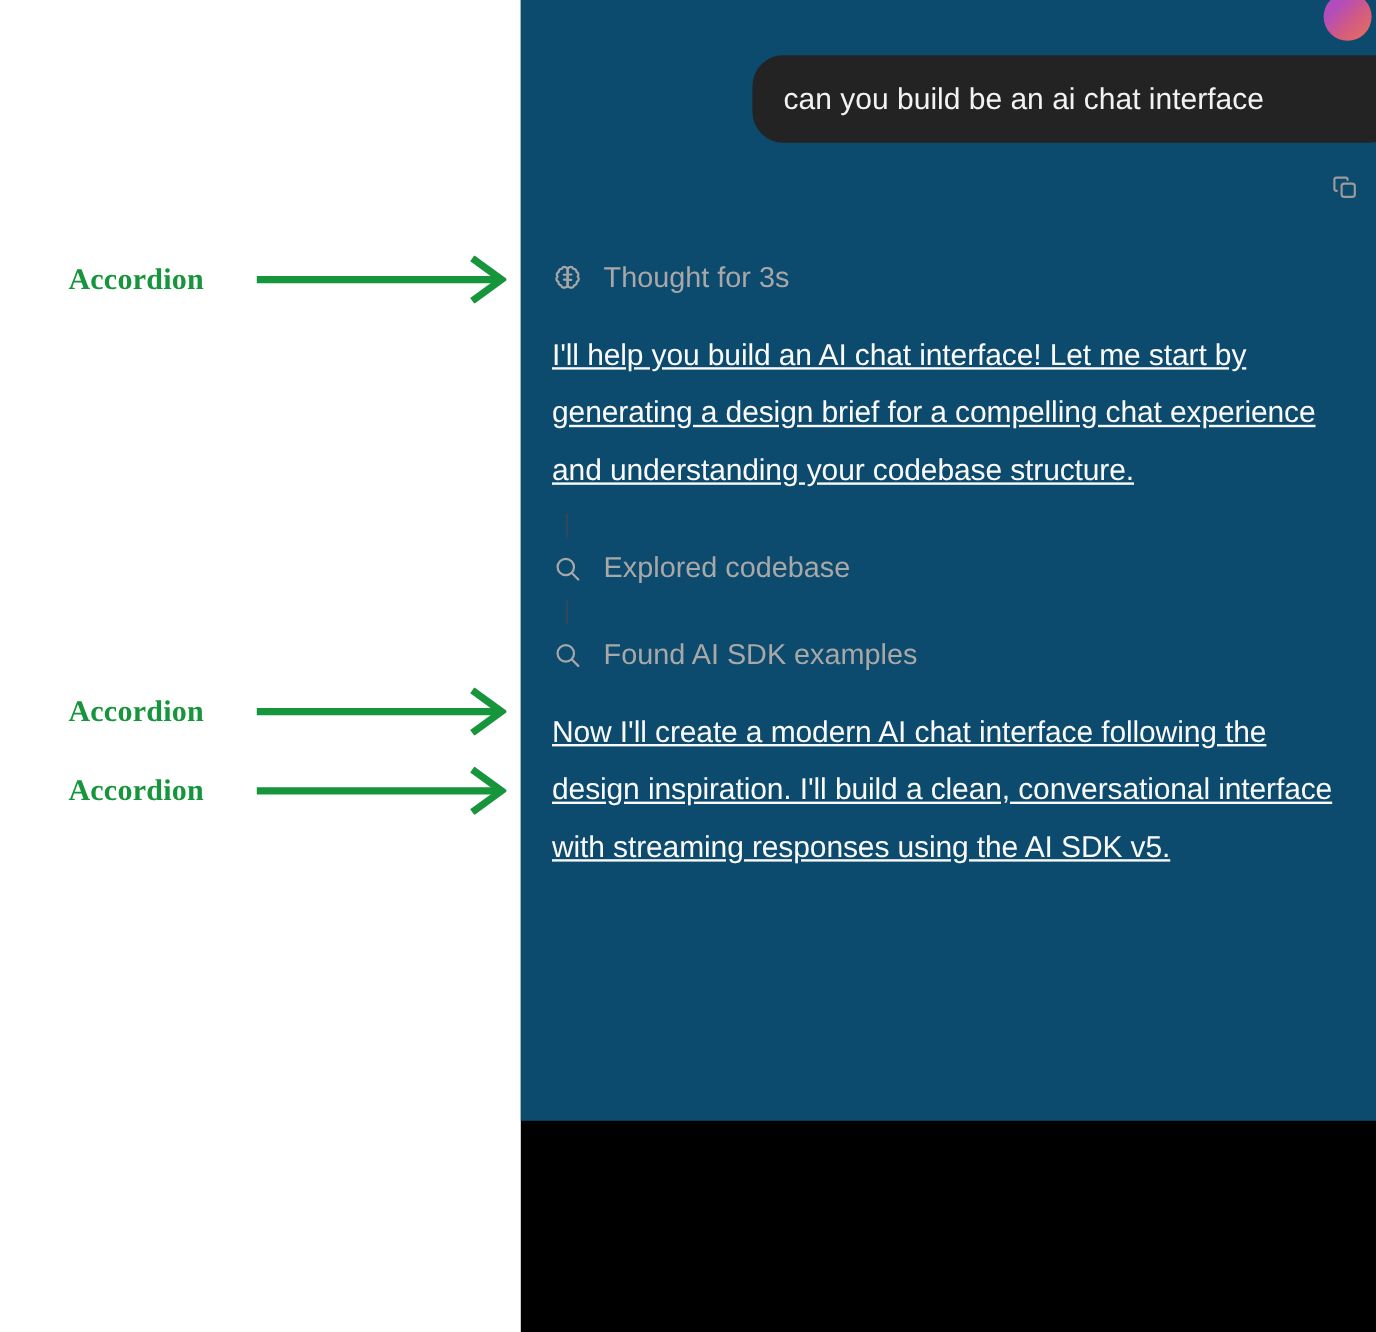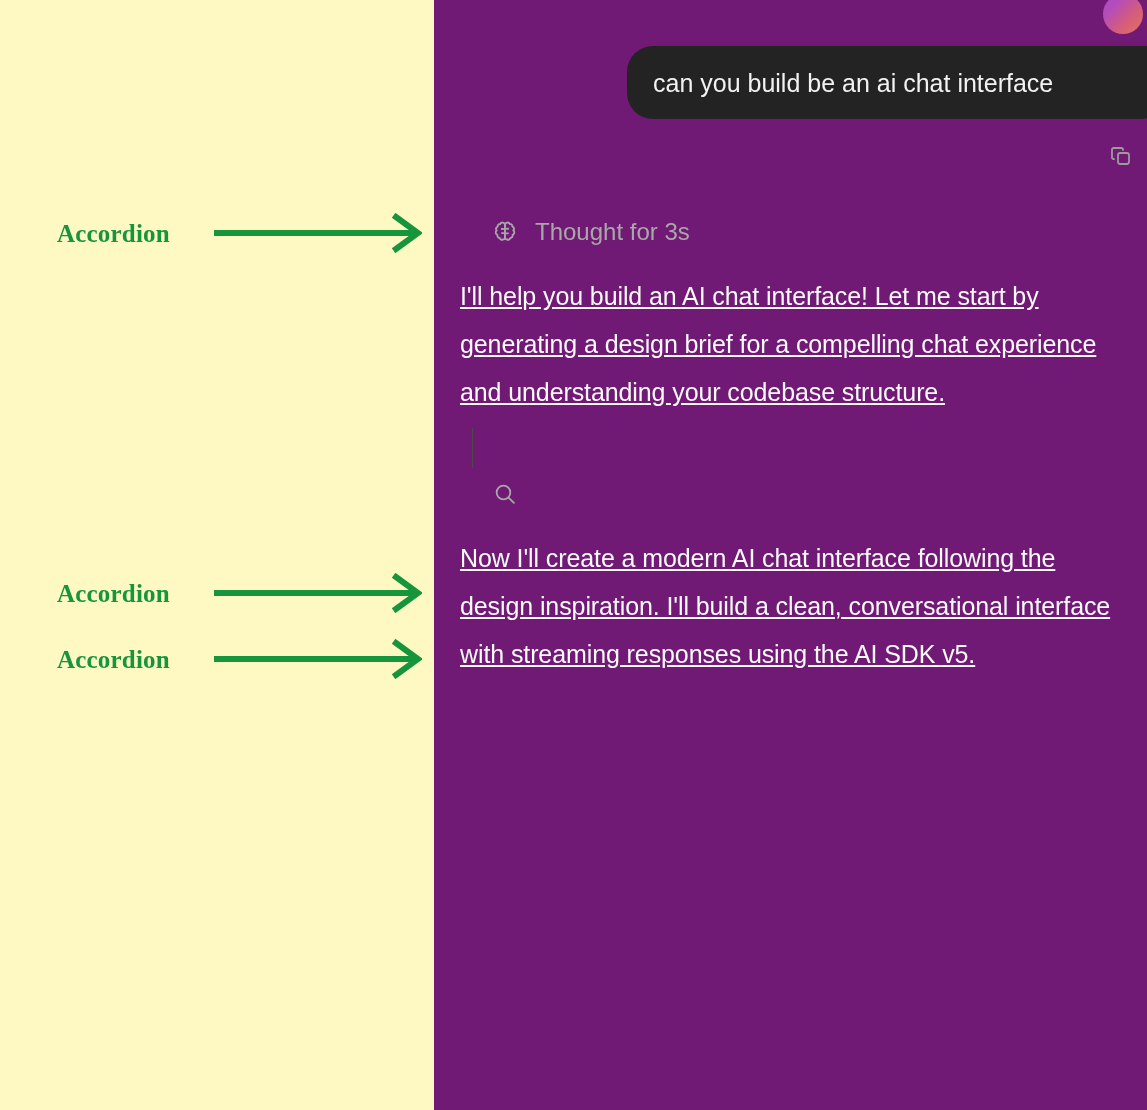--- a/index.html
+++ b/index.html
@@ -17,21 +17,21 @@
     width: 1147px;
     height: 1110px;
     display: flex;
   }
 
   
   #annotation-panel {
     position: relative;
     width: 434px;
     height: 1110px;
-    background: #fef9c3;
+    background: #ffffff;
     flex: 0 0 434px;
     overflow: hidden;
   }
 
   .annotation-row {
     position: absolute;
     left: 0;
     width: 434px;
     height: 40px;
     display: flex;
@@ -51,22 +51,22 @@
   .annotation-arrow {
     position: absolute;
     height: 40px;
     display: block;
   }
 
   
   #chat-panel {
     position: relative;
     width: 713px;
-    height: 1110px;
-    background: #701a75;
+    height: 934px;
+    background: #0c4a6e;
     flex: 0 0 713px;
     overflow: hidden;
   }
 
   #avatar {
     position: absolute;
     top: -6px;
     right: 4px;
     width: 40px;
     height: 40px;
@@ -114,21 +114,20 @@
     width: 713px;
   }
 
   .tool-row {
     position: relative;
     display: flex;
     align-items: center;
     height: 52px;
     padding-left: 26px;
     gap: 17px;
-    margin-left: 32px;
   }
 
   .tool-row .tool-icon {
     flex: 0 0 26px;
     width: 26px;
     height: 26px;
     display: flex;
     align-items: center;
     justify-content: center;
     color: #A7A7A7;
@@ -220,26 +219,36 @@
             <svg width="26" height="26" viewBox="0 0 24 24" fill="none" stroke="currentColor" stroke-width="1.7" stroke-linecap="round" stroke-linejoin="round">
         <path d="M12 5.5a2.3 2.3 0 0 0-4.4-.9A2.2 2.2 0 0 0 5.2 7a2.2 2.2 0 0 0-.9 3.6A2.3 2.3 0 0 0 5 14.6a2.2 2.2 0 0 0 2 2.8 2.3 2.3 0 0 0 3.4 1.4A1.9 1.9 0 0 0 12 18Z"></path>
         <path d="M12 5.5a2.3 2.3 0 0 1 4.4-.9A2.2 2.2 0 0 1 18.8 7a2.2 2.2 0 0 1 .9 3.6 2.3 2.3 0 0 1-.7 4 2.2 2.2 0 0 1-2 2.8 2.3 2.3 0 0 1-3.4 1.4A1.9 1.9 0 0 1 12 18Z"></path>
         <path d="M9 9.2h1.3M9.2 13h1.4M13.6 9h1.4M13.4 13.2h1.4"></path>
       </svg>
           </span>
           <span class="tool-label">Thought for 3s</span>
         </div>
         <p class="para spaced-top spaced-bottom">I'll help you build an AI chat interface! Let me start by generating a design brief for a compelling chat experience and understanding your codebase structure.</p>
         <div class="connector"></div>
+        <div class="tool-row">
+          <span class="tool-icon">
+            <svg width="26" height="26" viewBox="0 0 24 24" fill="none" stroke="currentColor" stroke-width="1.7" stroke-linecap="round" stroke-linejoin="round">
+        <circle cx="10.6" cy="10.6" r="6.3"></circle>
+        <path d="M15.3 15.3 L20.2 20.2"></path>
+      </svg>
+          </span>
+          <span class="tool-label">Explored codebase</span>
+        </div>
         <div class="connector"></div>
         <div class="tool-row">
           <span class="tool-icon">
             <svg width="26" height="26" viewBox="0 0 24 24" fill="none" stroke="currentColor" stroke-width="1.7" stroke-linecap="round" stroke-linejoin="round">
         <circle cx="10.6" cy="10.6" r="6.3"></circle>
         <path d="M15.3 15.3 L20.2 20.2"></path>
       </svg>
           </span>
+          <span class="tool-label">Found AI SDK examples</span>
         </div>
         <p class="para spaced-top spaced-bottom">Now I'll create a modern AI chat interface following the design inspiration. I'll build a clean, conversational interface with streaming responses using the AI SDK v5.</p>
       </div>
 
   </div>
 </div>
 
 </body></html>

